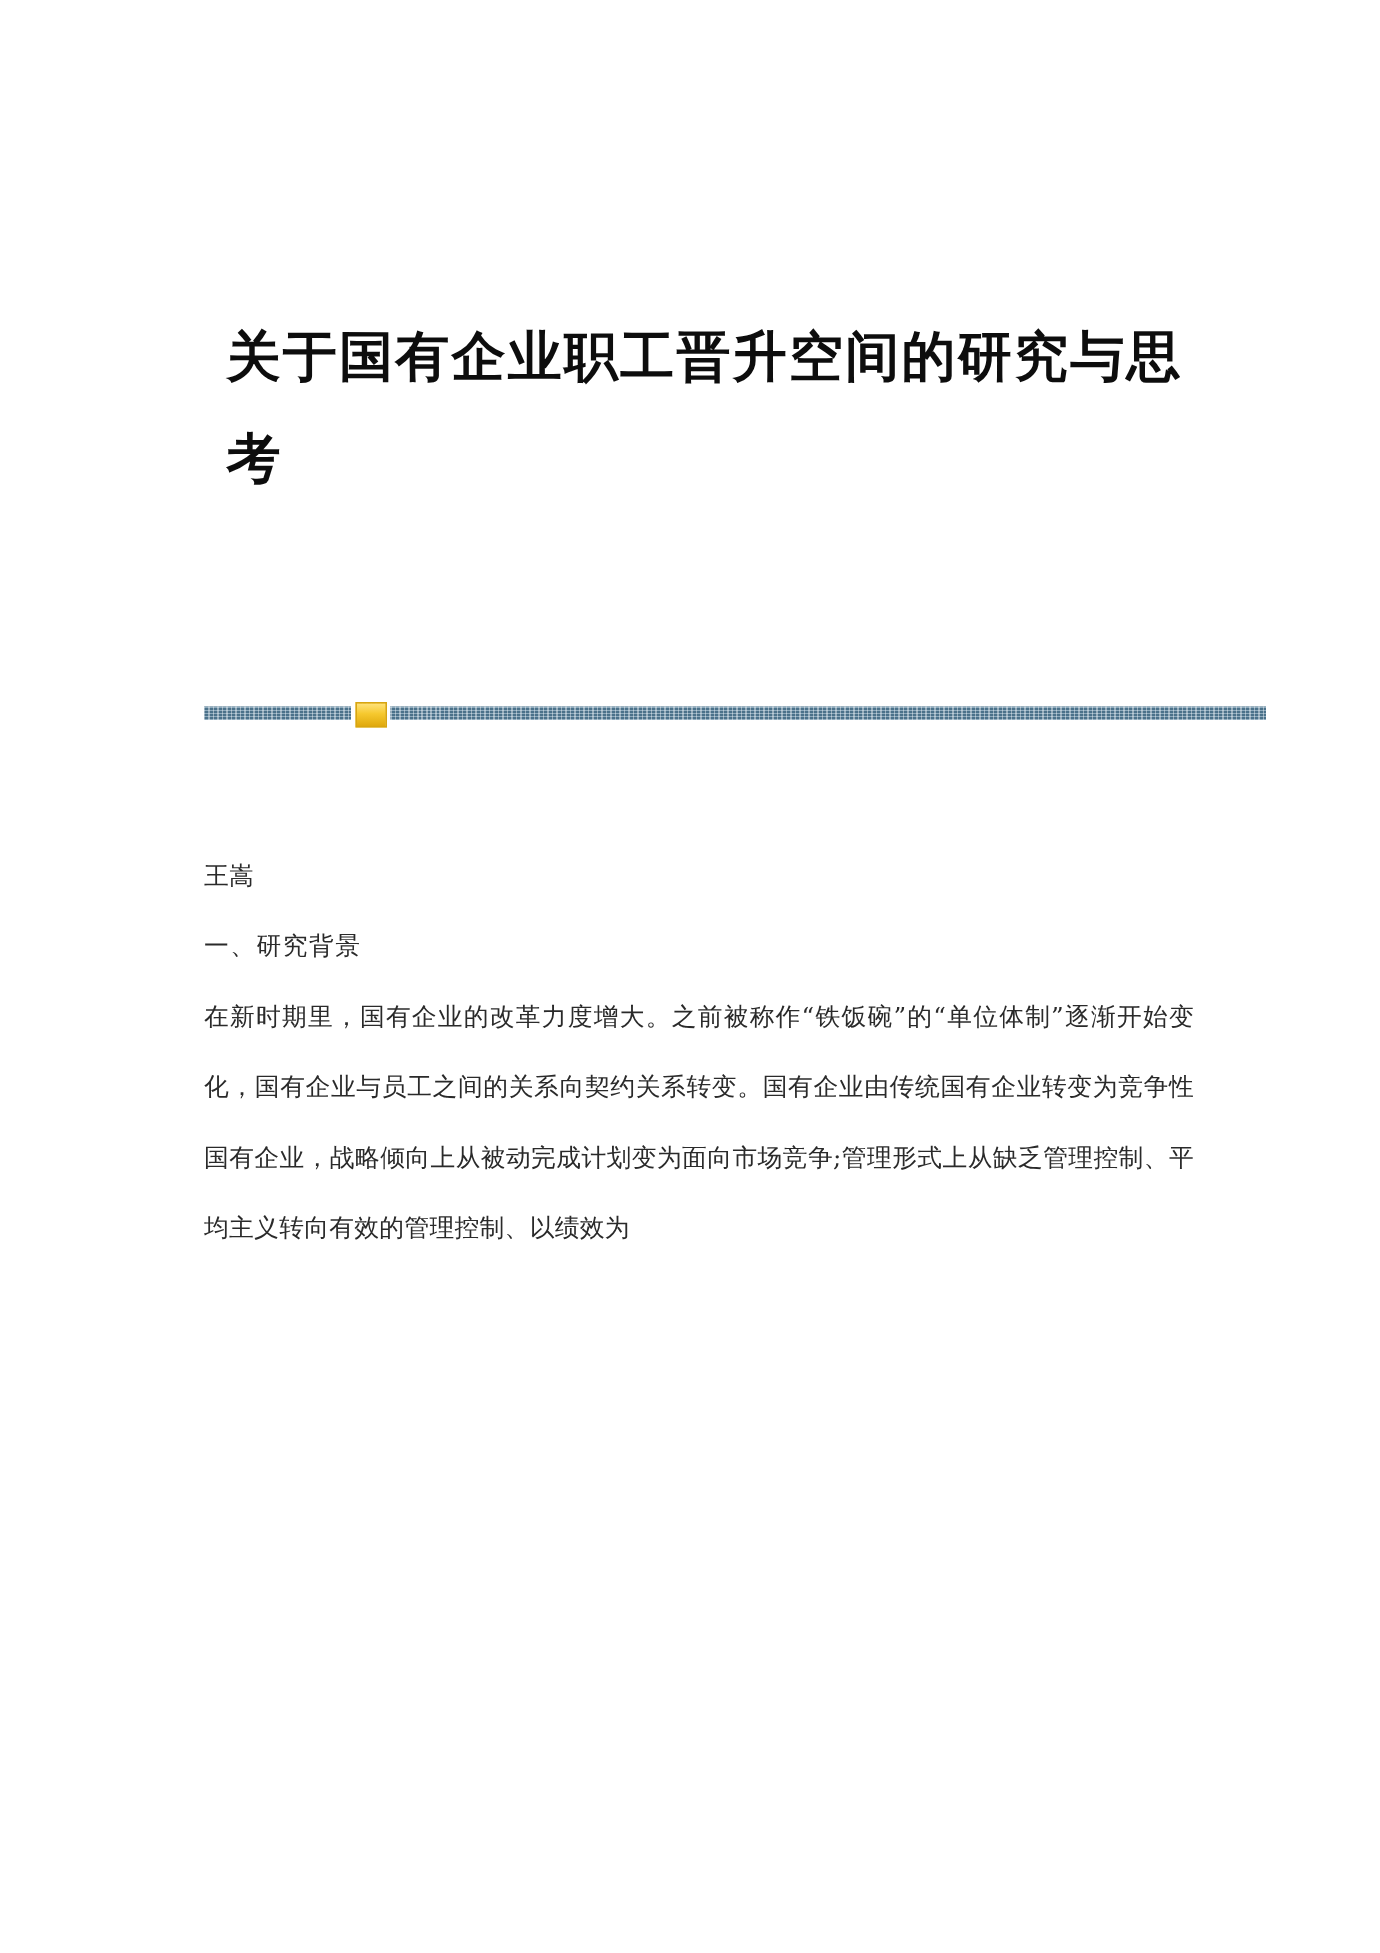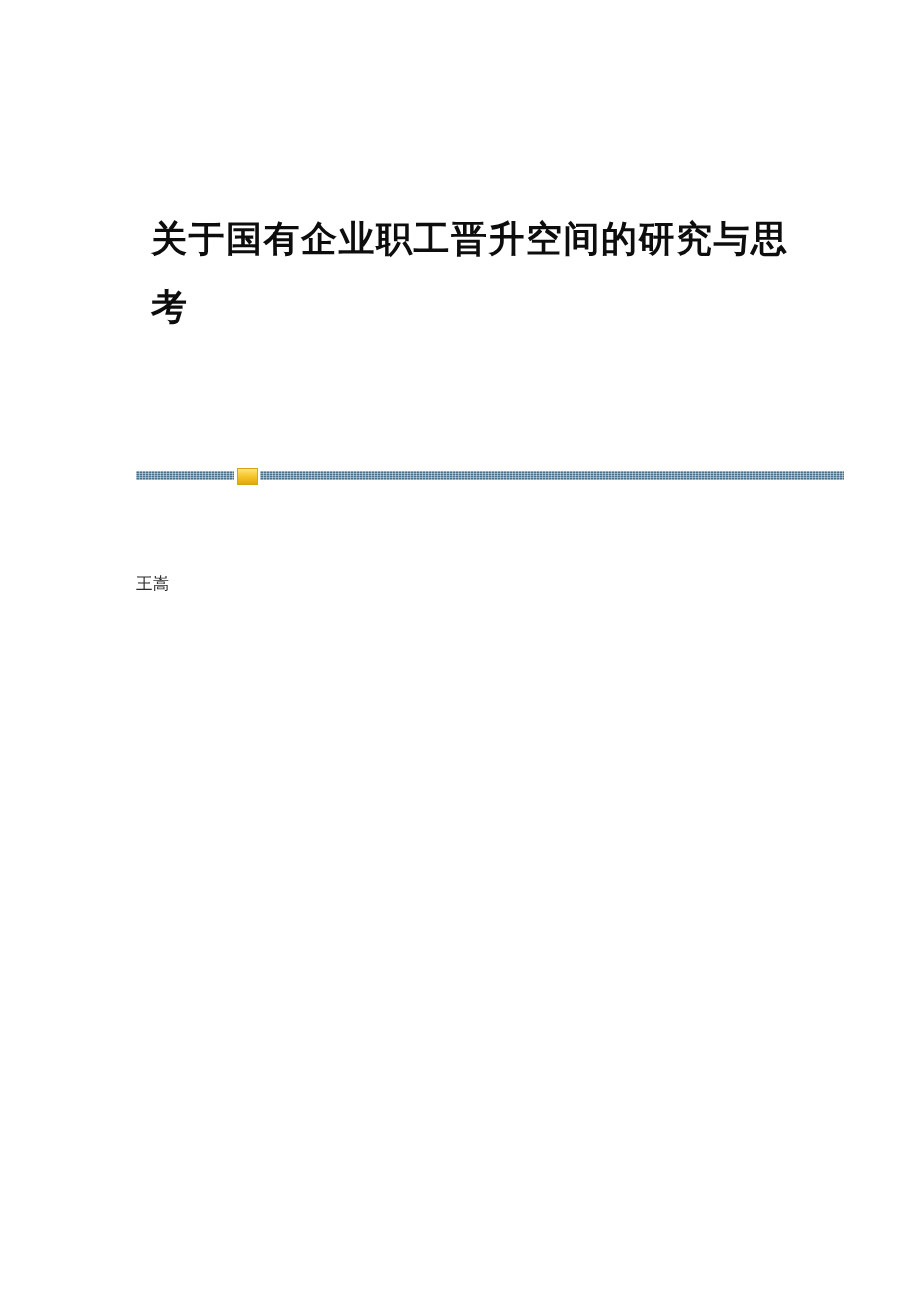--- a/index.html
+++ b/index.html
@@ -120,15 +120,17 @@
   </div>
 
   <div class="divider-wrap">
     <div class="divider-seg left"></div>
     <div class="divider-badge"></div>
     <div class="divider-seg right"></div>
   </div>
 
   <div class="body-block">
     <p class="para author">王嵩</p>
+    <p class="para heading">一、研究背景</p>
+    <p class="para body-para">在新时期里，国有企业的改革力度增大。之前被称作“铁饭碗”的“单位体制”逐渐开始变化，国有企业与员工之间的关系向契约关系转变。国有企业由传统国有企业转变为竞争性国有企业，战略倾向上从被动完成计划变为面向市场竞争;管理形式上从缺乏管理控制、平均主义转向有效的管理控制、以绩效为</p>
   </div>
 
 </div>
 
 </body></html>

